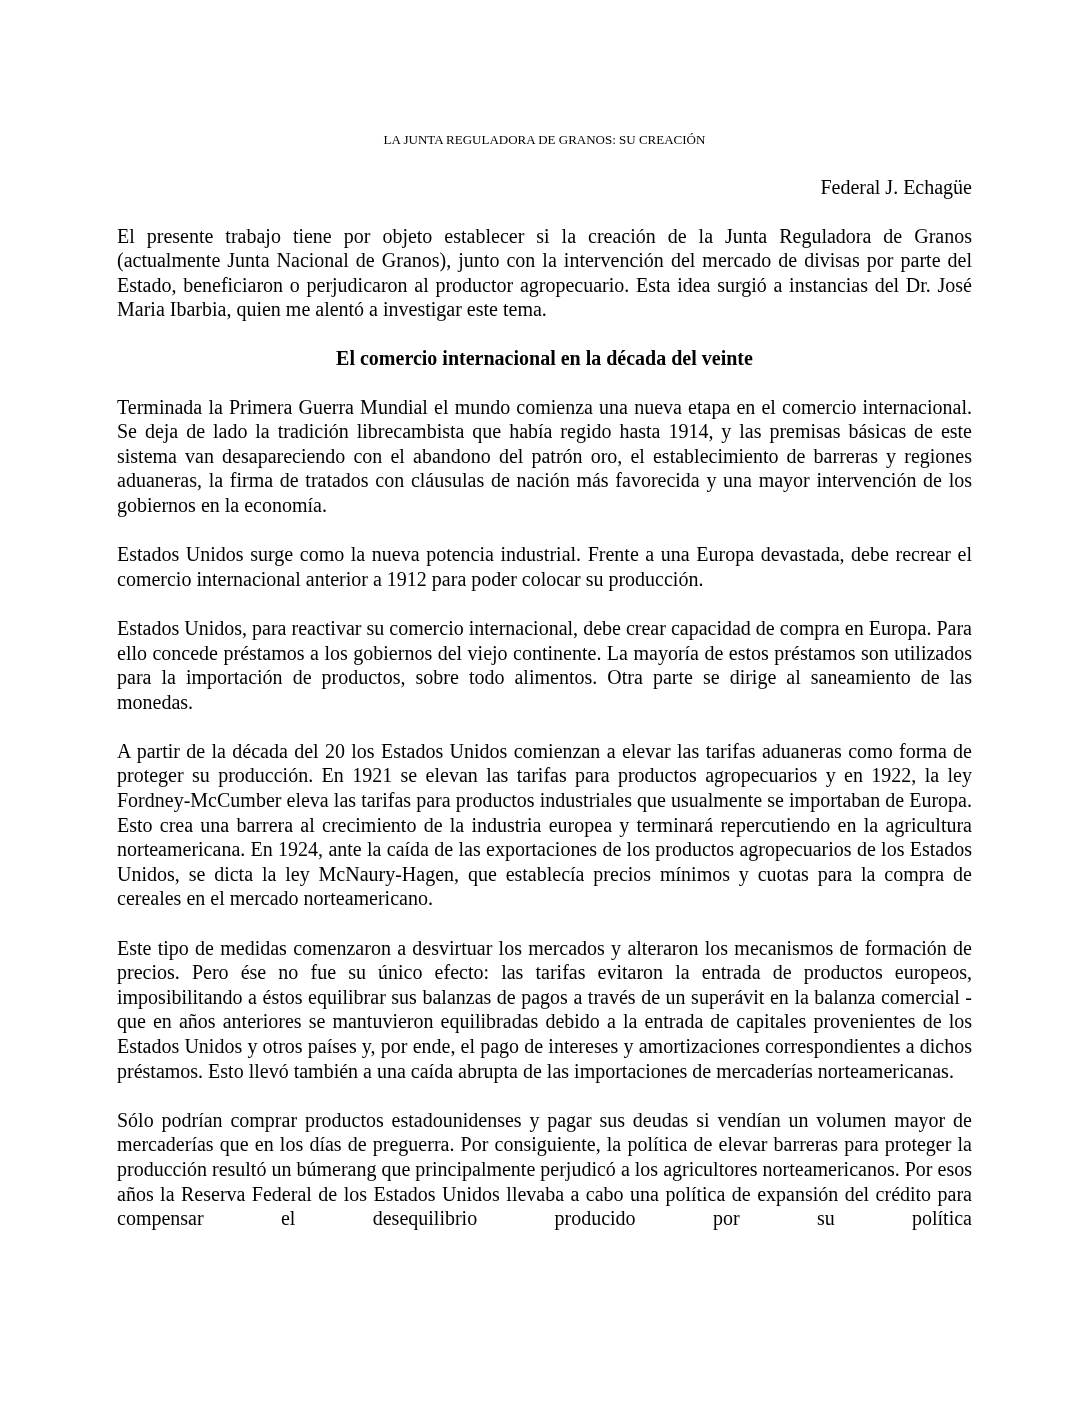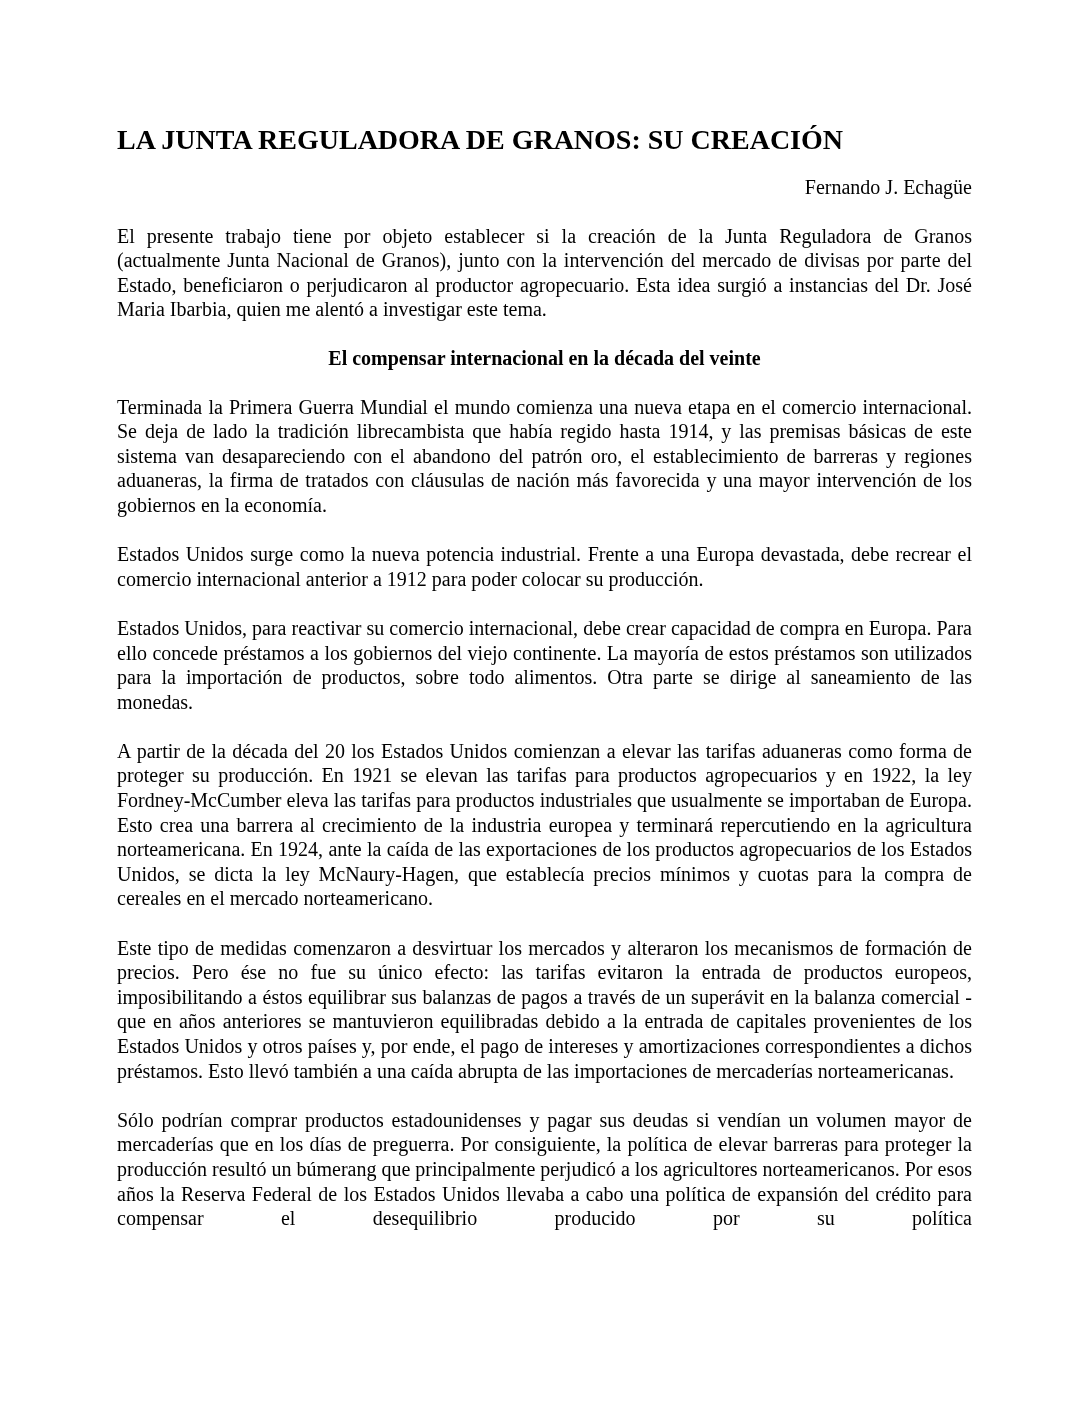--- a/index.html
+++ b/index.html
@@ -17,23 +17,23 @@
     position: absolute;
     left: 117px;
     top: 128px;
     width: 855px;
     font-family: "Liberation Serif", "DejaVu Serif", serif;
     font-size: 20px;
     line-height: 24.6px;
     color: #000;
   }
   .title {
-    text-align: left;
-    font-weight: bold;
-    font-size: 28px;
+    text-align: center;
+    font-weight: normal;
+    font-size: 13px;
     margin: 0;
     height: 25px;
   }
   .author {
     text-align: right;
     margin: 22px 0 0 0;
     font-size: 20px;
   }
   .para {
     text-align: justify;
@@ -46,22 +46,22 @@
     margin: 24px 0 24px 0;
     font-size: 20px;
   }
   .gap { margin-top: 24.6px; }
 </style>
 </head>
 <body>
 
 <div class="page">
   <h1 class="title">LA JUNTA REGULADORA DE GRANOS: SU CREACIÓN</h1>
-  <p class="author">Fernando J. Echagüe</p>
+  <p class="author">Federal J. Echagüe</p>
   <p class="para">El presente trabajo tiene por objeto establecer si la creación de la Junta Reguladora de Granos (actualmente Junta Nacional de Granos), junto con la intervención del mercado de divisas por parte del Estado, beneficiaron o perjudicaron al productor agropecuario. Esta idea surgió a instancias del Dr. José Maria Ibarbia, quien me alentó a investigar este tema.</p>
-  <h2 class="subhead">El compensar internacional en la década del veinte</h2>
+  <h2 class="subhead">El comercio internacional en la década del veinte</h2>
   <p class="para">Terminada la Primera Guerra Mundial el mundo comienza una nueva etapa en el comercio internacional. Se deja de lado la tradición librecambista que había regido hasta 1914, y las premisas básicas de este sistema van desapareciendo con el abandono del patrón oro, el establecimiento de barreras y regiones aduaneras, la firma de tratados con cláusulas de nación más favorecida y una mayor intervención de los gobiernos en la economía.</p>
   <p class="para gap">Estados Unidos surge como la nueva potencia industrial. Frente a una Europa devastada, debe recrear el comercio internacional anterior a 1912 para poder colocar su producción.</p>
   <p class="para gap">Estados Unidos, para reactivar su comercio internacional, debe crear capacidad de compra en Europa. Para ello concede préstamos a los gobiernos del viejo continente. La mayoría de estos préstamos son utilizados para la importación de productos, sobre todo alimentos. Otra parte se dirige al saneamiento de las monedas.</p>
   <p class="para gap">A partir de la década del 20 los Estados Unidos comienzan a elevar las tarifas aduaneras como forma de proteger su producción. En 1921 se elevan las tarifas para productos agropecuarios y en 1922, la ley Fordney-McCumber eleva las tarifas para productos industriales que usualmente se importaban de Europa. Esto crea una barrera al crecimiento de la industria europea y terminará repercutiendo en la agricultura norteamericana. En 1924, ante la caída de las exportaciones de los productos agropecuarios de los Estados Unidos, se dicta la ley McNaury-Hagen, que establecía precios mínimos y cuotas para la compra de cereales en el mercado norteamericano.</p>
   <p class="para gap">Este tipo de medidas comenzaron a desvirtuar los mercados y alteraron los mecanismos de formación de precios. Pero ése no fue su único efecto: las tarifas evitaron la entrada de productos europeos, imposibilitando a éstos equilibrar sus balanzas de pagos a través de un superávit en la balanza comercial -que en años anteriores se mantuvieron equilibradas debido a la entrada de capitales provenientes de los Estados Unidos y otros países y, por ende, el pago de intereses y amortizaciones correspondientes a dichos préstamos. Esto llevó también a una caída abrupta de las importaciones de mercaderías norteamericanas.</p>
   <p class="para gap" style="text-align-last: justify;">Sólo podrían comprar productos estadounidenses y pagar sus deudas si vendían un volumen mayor de mercaderías que en los días de preguerra. Por consiguiente, la política de elevar barreras para proteger la producción resultó un búmerang que principalmente perjudicó a los agricultores norteamericanos. Por esos años la Reserva Federal de los Estados Unidos llevaba a cabo una política de expansión del crédito para compensar el desequilibrio producido por su política</p>
 </div>
 
 </body></html>

